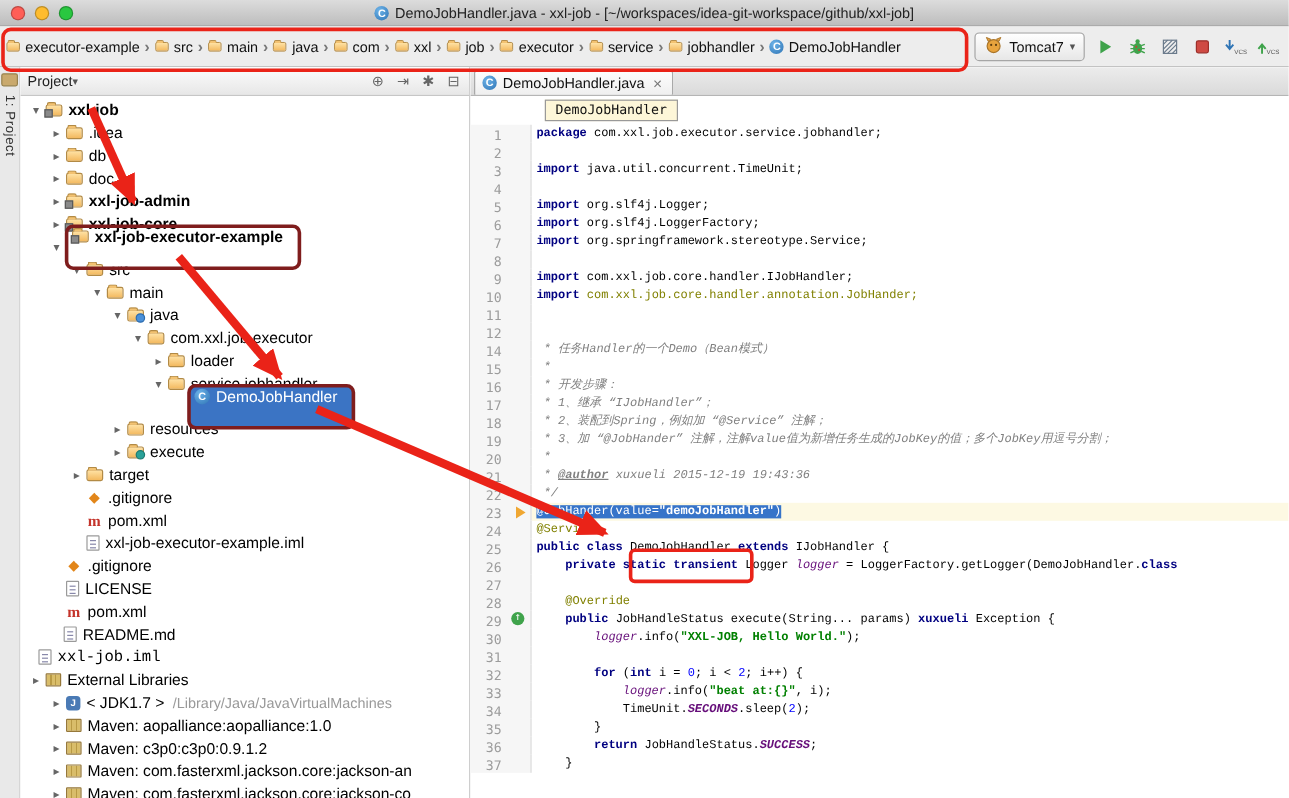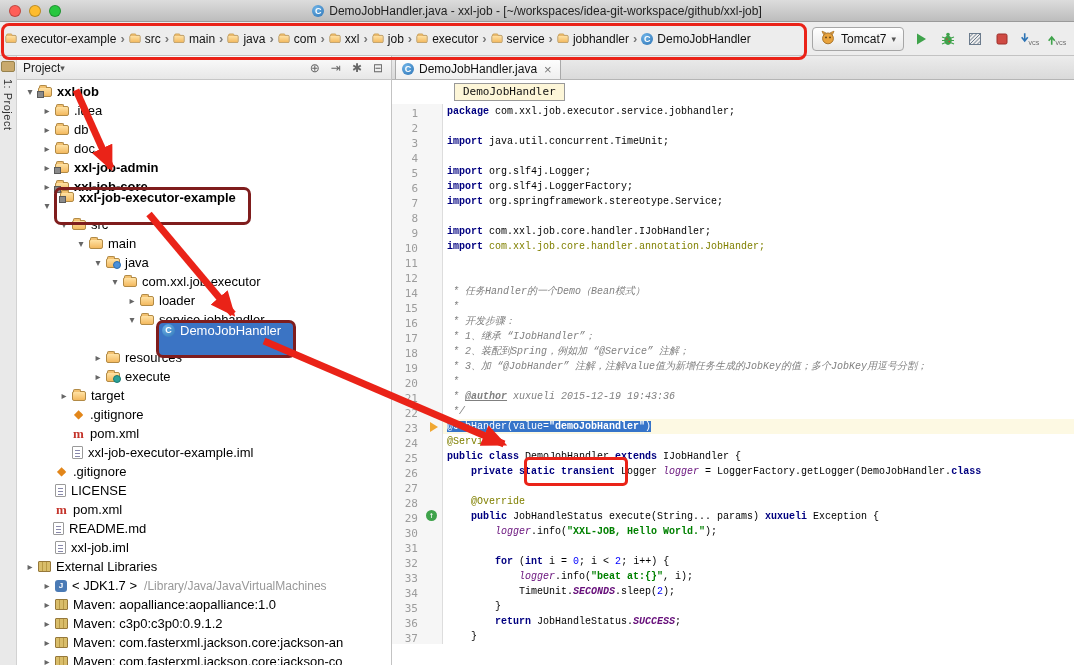--- a/index.html
+++ b/index.html
@@ -415,21 +415,21 @@
           <span class="tl">pom.xml</span>
         </span>
       </div>
       <div class="tr" style="padding-left: 21px;">
         <span class="arr"></span>
         <span class="lbl">
           <span class="tic ic-file"></span>
           <span class="tl">README.md</span>
         </span>
       </div>
-      <div class="tr" style="padding-left: 23px;">
+      <div class="tr" style=" font-family: Liberation Mono, monospace;">
         <span class="arr"></span>
         <span class="lbl">
           <span class="tic ic-file"></span>
           <span class="tl">xxl-job.iml</span>
         </span>
       </div>
       <div class="tr" style="padding-left: 6px;">
         <span class="arr">▸</span>
         <span class="lbl">
           <span class="tic ic-lib"></span>

